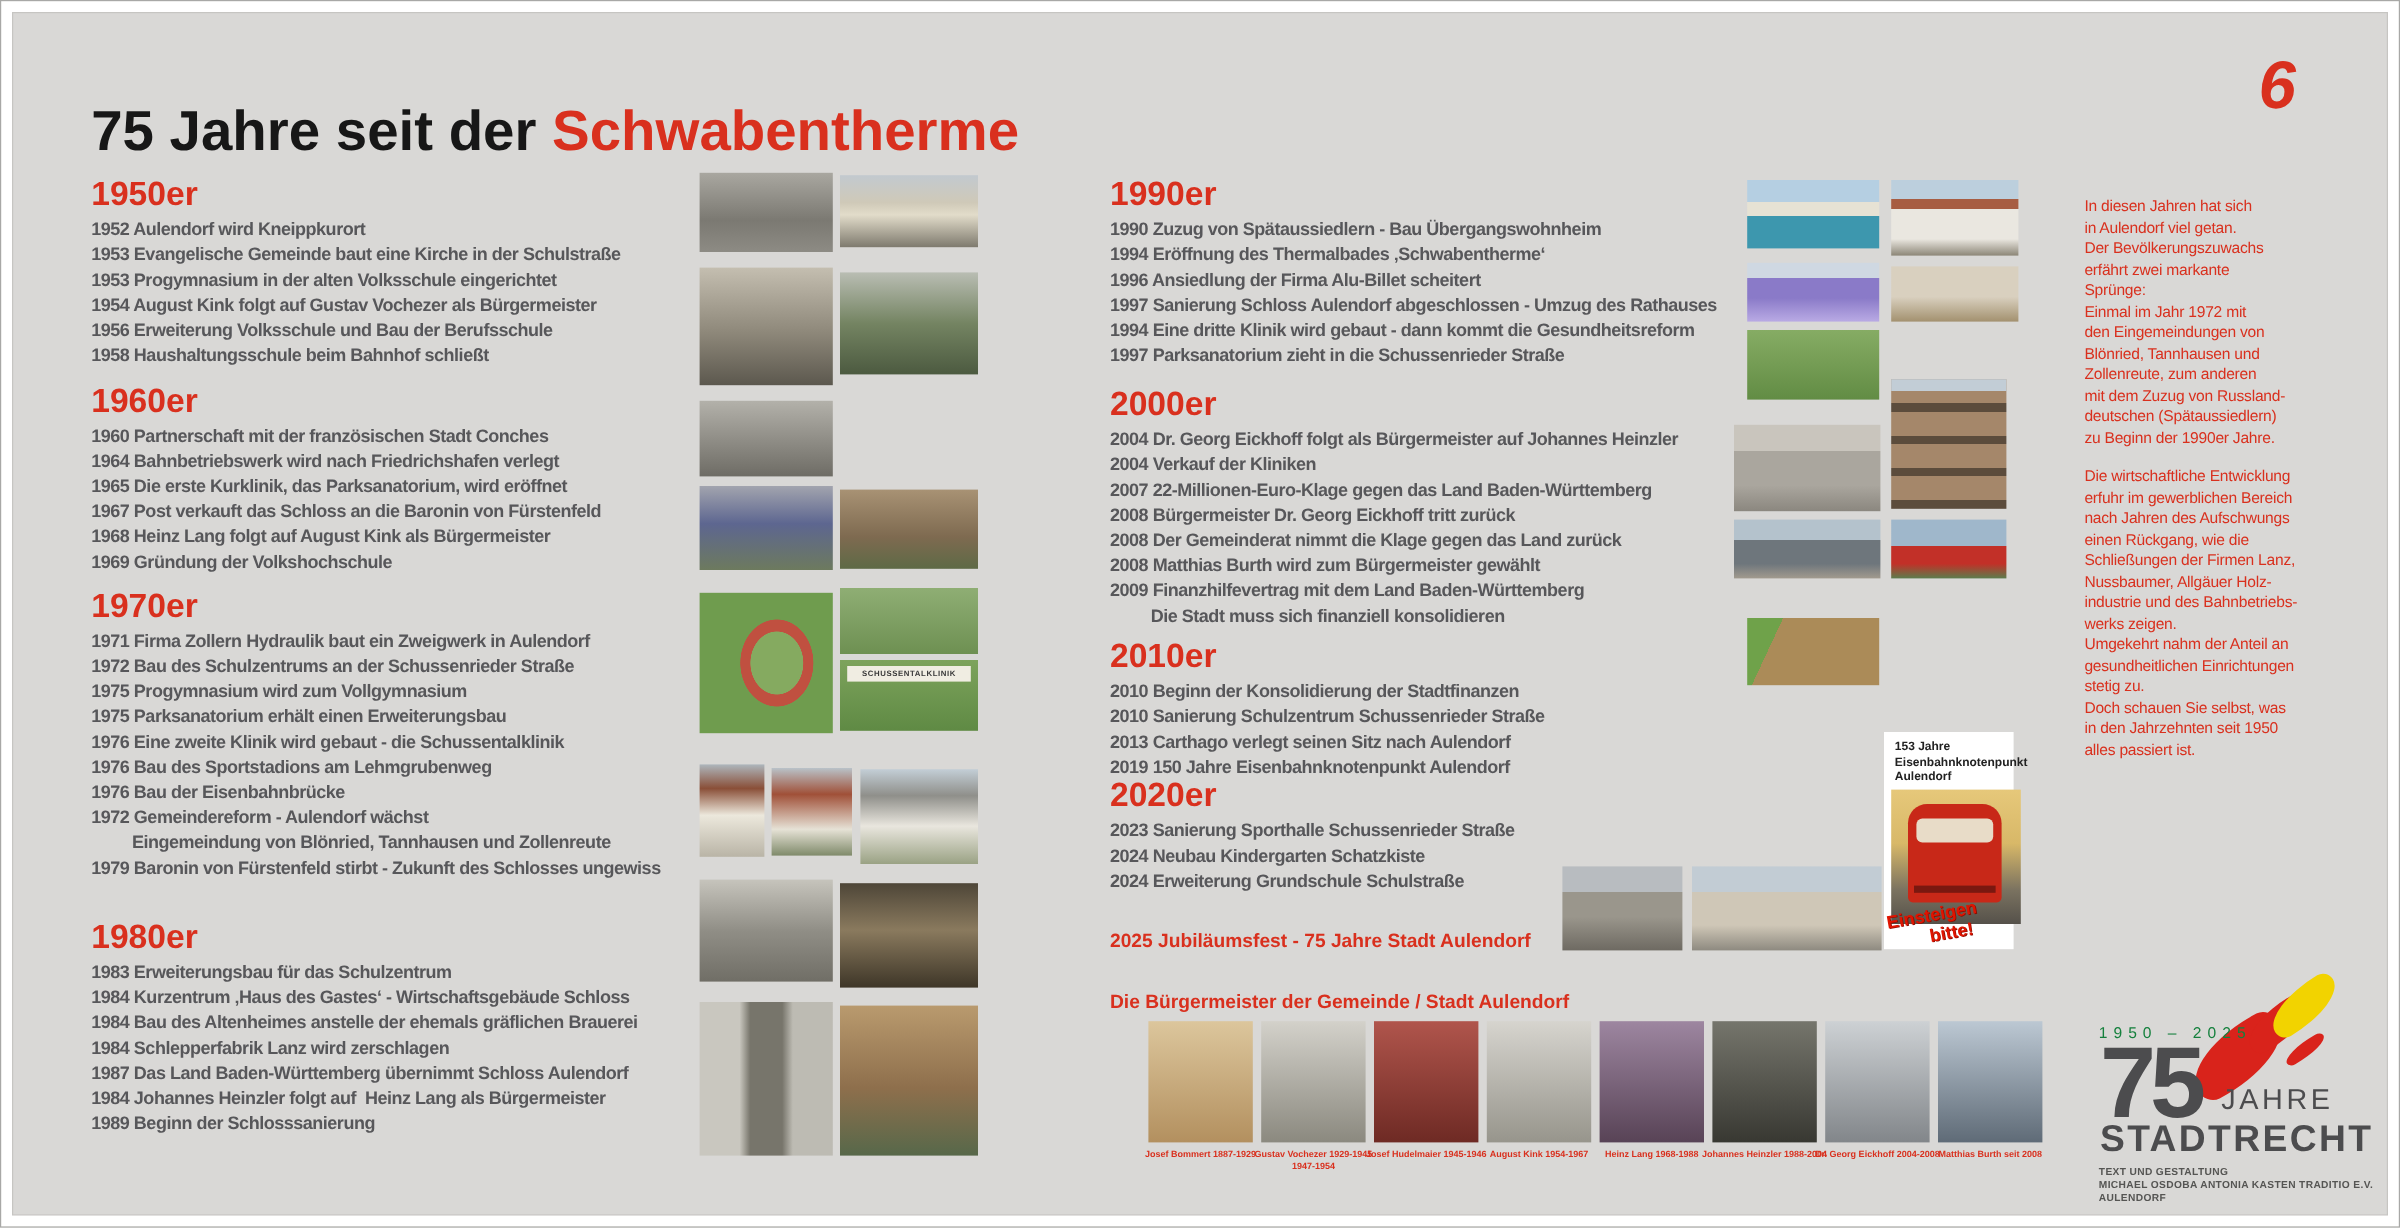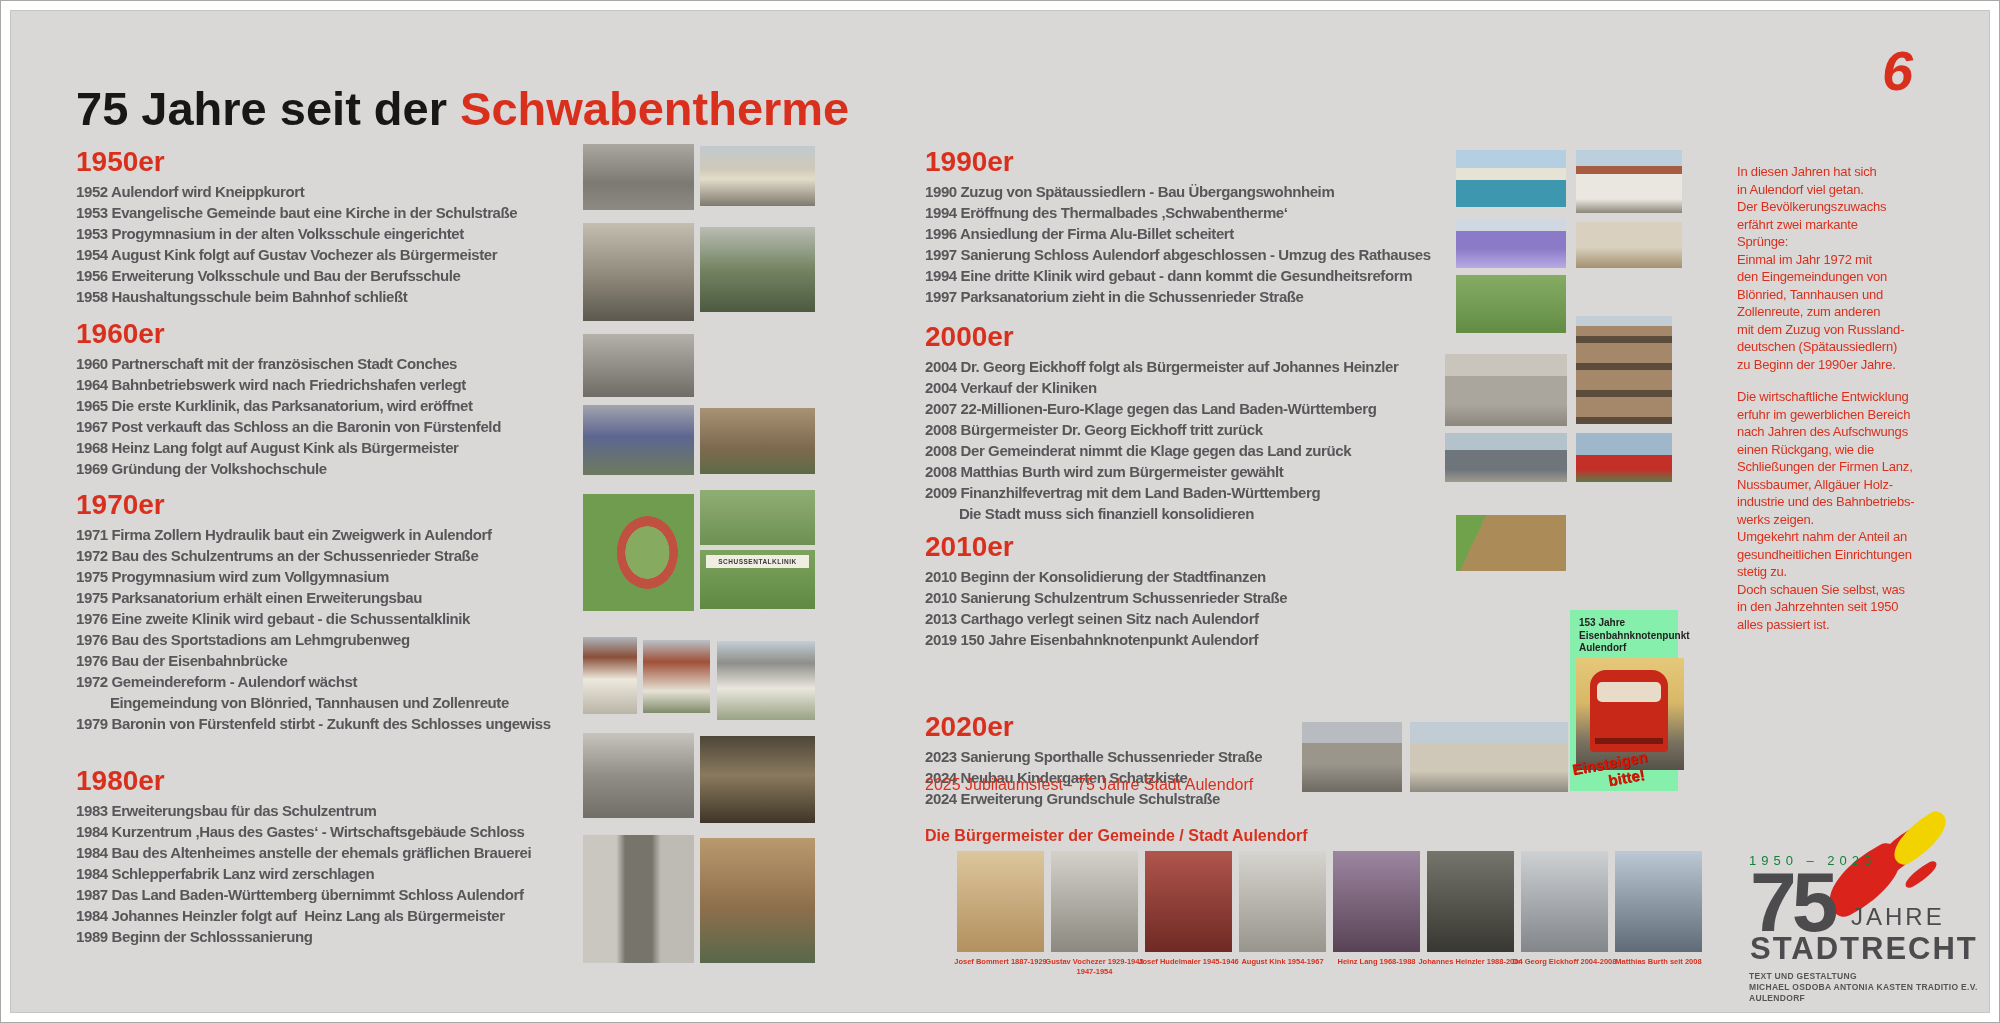--- a/index.html
+++ b/index.html
@@ -10,21 +10,21 @@
   .inner-edge{position:absolute;inset:10px;border:1px solid #c6c5c2;pointer-events:none;z-index:39}
 
   .title{position:absolute;left:76px;top:50px;font-size:47px;font-weight:700;color:#171717;white-space:nowrap}
   .title .red{color:#d9301e}
   .pagenum{position:absolute;left:1882px;top:38px;font-size:56px;font-weight:700;font-style:italic;color:#d9301e}
 
   .tl{position:absolute}
   .dec{margin:0 0 4px 0;font-size:28px;line-height:30px;font-weight:700;color:#d9301e}
   .entry{font-size:15px;font-weight:700;color:#57575a;line-height:21px;letter-spacing:-0.4px;white-space:pre-wrap}
 
-  .jubilee{position:absolute;left:925px;top:776px;font-size:16px;font-weight:400;color:#d9301e}
+  .jubilee{position:absolute;left:925px;top:776px;font-size:16px;font-weight:700;color:#d9301e}
   .mayors-heading{position:absolute;left:925px;top:827px;font-size:16px;font-weight:700;color:#d9301e}
   .mayors-row{position:absolute;left:957px;top:851px;display:flex;gap:7px}
   .mayor{position:relative;width:87px;height:101px}
   .portrait{width:87px;height:101px}
   .mayor .cap{position:absolute;top:106px;left:50%;transform:translateX(-50%);width:150px;text-align:center;
               font-size:7.5px;line-height:9.5px;font-weight:700;color:#d9301e;white-space:pre-line}
   .pt1{background:linear-gradient(180deg,#dcc69c,#b3905f)}
   .pt2{background:linear-gradient(180deg,#d3d1ca,#8b897f)}
   .pt3{background:linear-gradient(180deg,#b0554c,#6e2a24)}
   .pt4{background:linear-gradient(180deg,#d6d4ce,#97958c)}
@@ -35,21 +35,21 @@
 
   .sidebar-para{position:absolute;left:1737px;width:214px;font-size:13px;line-height:17.5px;font-weight:400;
                 color:#d9301e;white-space:pre-line;letter-spacing:-0.2px}
   #sb1{top:163px}
   #sb2{top:388px}
 
   .ph{position:absolute}
   .pc-label{position:absolute;left:6px;top:5px;right:6px;height:13px;background:#f0ede2;font-size:6.5px;
             font-weight:700;color:#3a3a3a;text-align:center;line-height:13px;letter-spacing:0.5px}
 
-  .rail-poster{position:absolute;left:1570px;top:610px;width:108px;height:181px;background:#86efac;z-index:3}
+  .rail-poster{position:absolute;left:1570px;top:610px;width:108px;height:181px;background:#ffffff;z-index:3}
   .rail-title{position:absolute;left:9px;top:7px;font-size:10px;line-height:12.5px;font-weight:700;color:#222;white-space:pre-line}
   .rail-photo{position:absolute;left:6px;top:48px;width:108px;height:112px;
               background:linear-gradient(180deg,#e6c87a 0%,#d8b868 40%,#7a7260 75%,#55514a 100%)}
   .railbus{position:absolute;left:14px;top:12px;width:78px;height:82px;background:#c82818;border-radius:16px 16px 4px 4px}
   .railbus::before{content:"";position:absolute;left:7px;top:12px;right:7px;height:20px;background:#e8dcc8;border-radius:5px}
   .railbus::after{content:"";position:absolute;left:5px;bottom:8px;right:5px;height:6px;background:#7a1810}
   .rail-overlay{position:absolute;left:3px;bottom:6px;width:114px;font-size:15px;line-height:17px;font-weight:700;
                 color:#e01400;transform:rotate(-10deg);white-space:pre;text-shadow:0.6px 0.6px 0 #8a0c00}
 
   .flame{position:absolute;border-radius:85% 15% 85% 15% / 70% 30% 70% 30%}
@@ -153,21 +153,21 @@
 <section class="tl" style="left:925px;top:532px;width:530px">
   <h2 class="dec">2010er</h2>
   <div>
 
   <div class="entry">2010 Beginn der Konsolidierung der Stadtfinanzen</div>
       <div class="entry">2010 Sanierung Schulzentrum Schussenrieder Straße</div>
       <div class="entry">2013 Carthago verlegt seinen Sitz nach Aulendorf</div>
       <div class="entry">2019 150 Jahre Eisenbahnknotenpunkt Aulendorf</div>
     </div>
 </section>
-<section class="tl" style="left:925px;top:712px;width:530px">
+<section class="tl" style="left:925px;top:648px;width:530px">
   <h2 class="dec">2020er</h2>
   <div>
 
   <div class="entry">2023 Sanierung Sporthalle Schussenrieder Straße</div>
       <div class="entry">2024 Neubau Kindergarten Schatzkiste</div>
       <div class="entry">2024 Erweiterung Grundschule Schulstraße</div>
     </div>
 </section>
 
 <div class="jubilee">2025 Jubiläumsfest - 75 Jahre Stadt Aulendorf</div>

